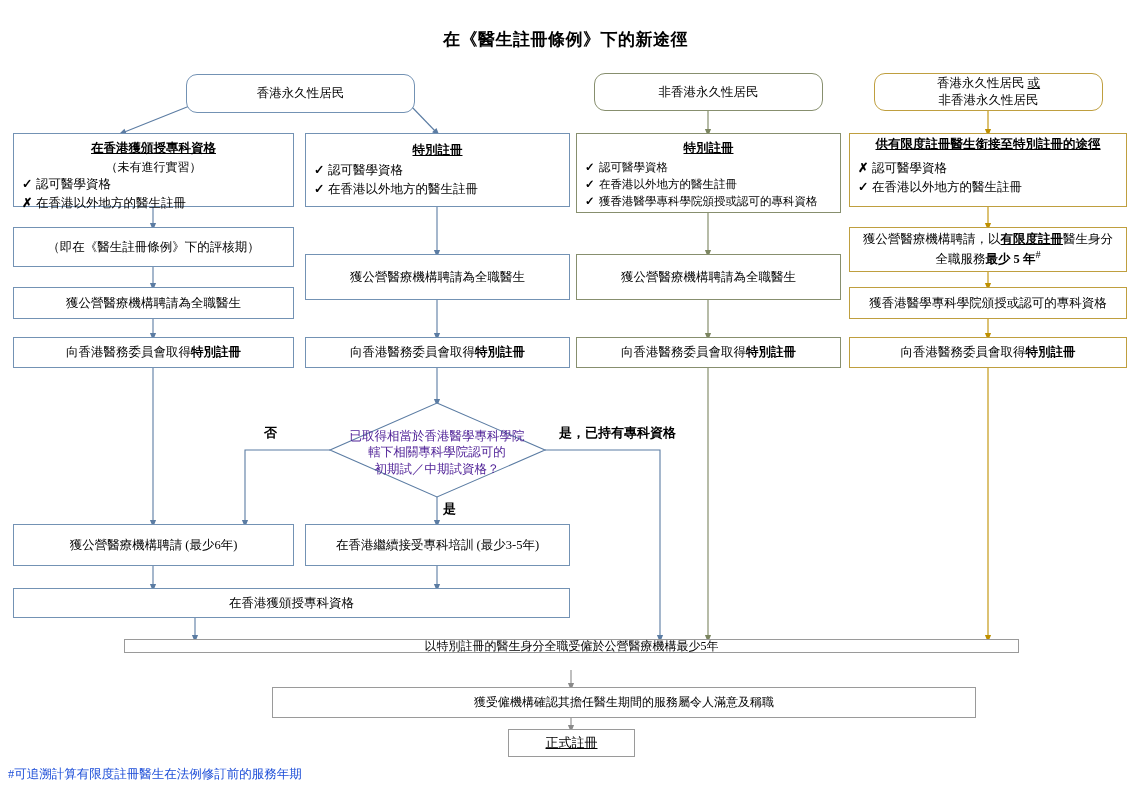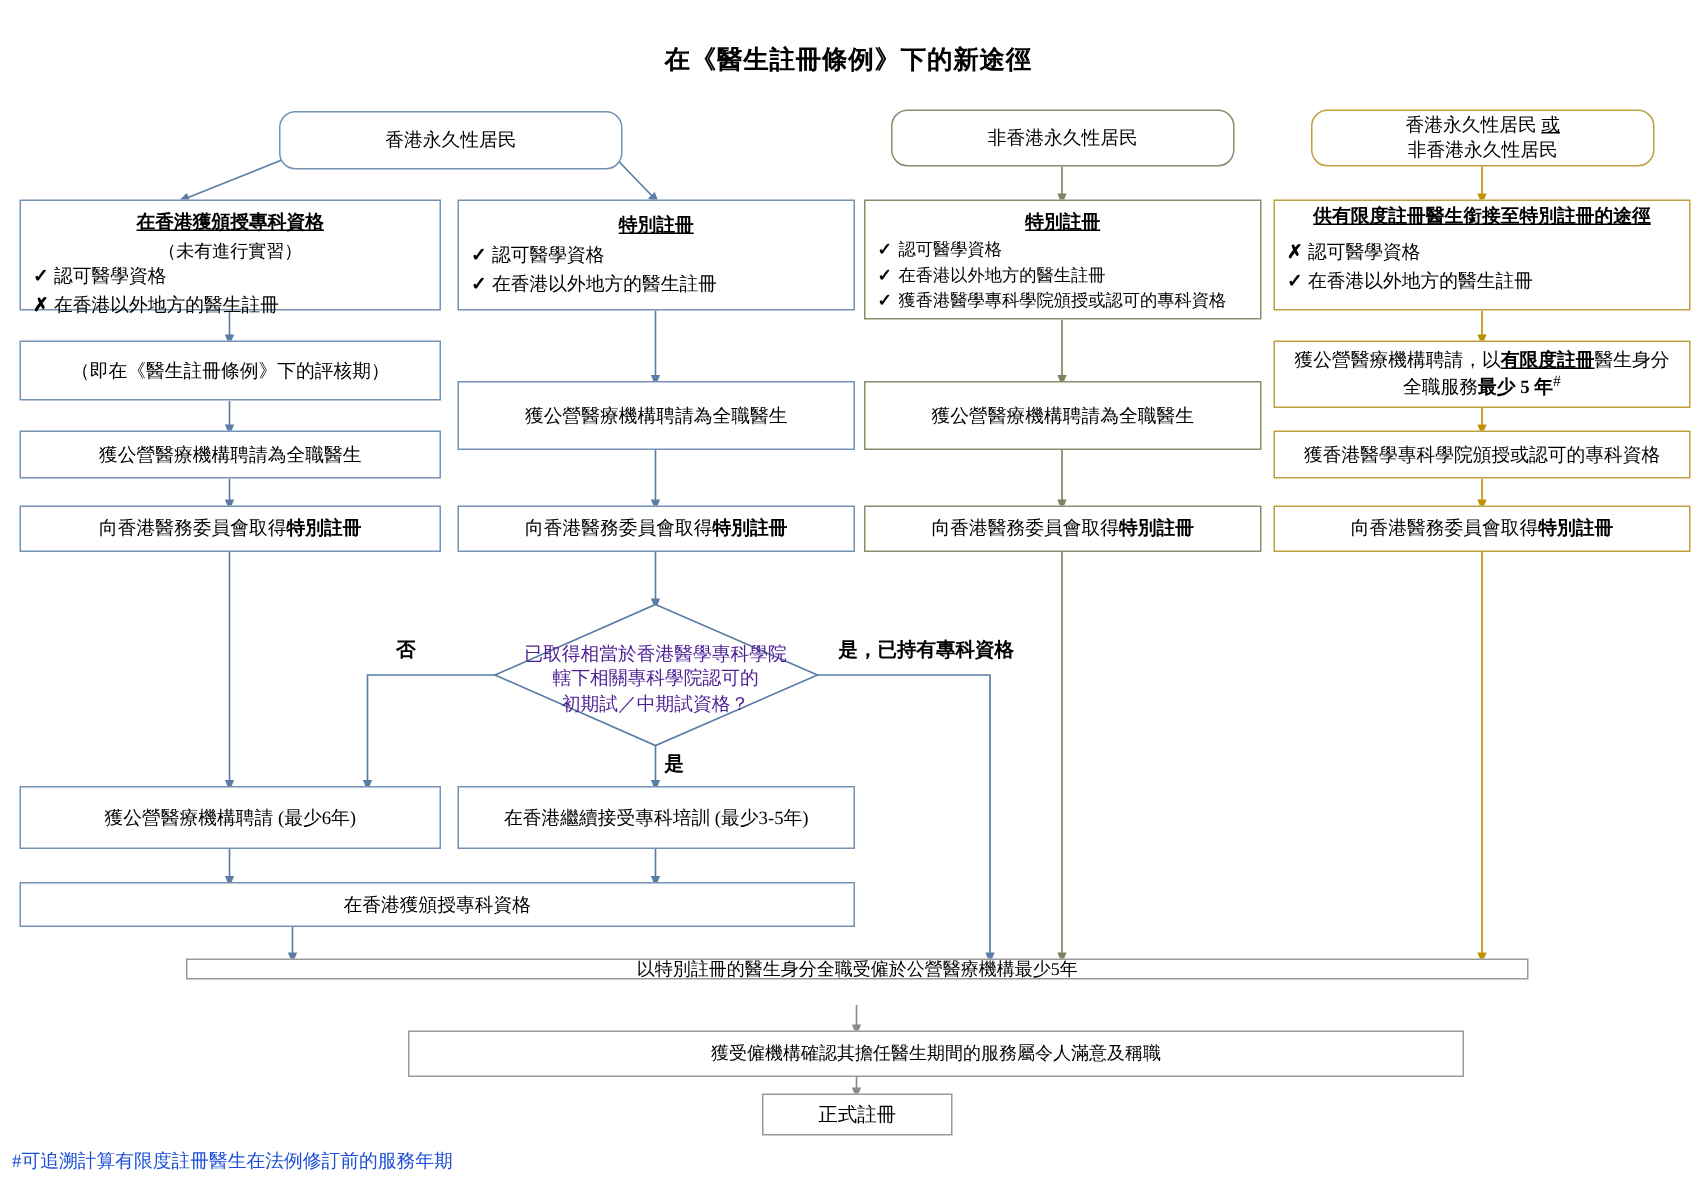--- a/index.html
+++ b/index.html
@@ -298,19 +298,19 @@
   </div>
 
   <div class="node c-gray" style="left:124px; top:639px; width:895px; height:14px; font-size:12px;">
     <span class="tline">以特別註冊的醫生身分全職受僱於公營醫療機構最少5年</span>
   </div>
 
   <div class="node c-gray" style="left:272px; top:687px; width:704px; height:31px; font-size:12px;">
     <span class="tline">獲受僱機構確認其擔任醫生期間的服務屬令人滿意及稱職</span>
   </div>
 
-  <div class="node c-gray" style="left:508px; top:729px; width:127px; height:28px; font-size:13px;">
+  <div class="node c-gray" style="left:508px; top:729px; width:127px; height:28px; font-size:13px;text-decoration:underline;">
     <span class="tline">正式註冊</span>
   </div>
 
   <div class="footnote">#可追溯計算有限度註冊醫生在法例修訂前的服務年期</div>
 
 </div>
 
 </body></html>

